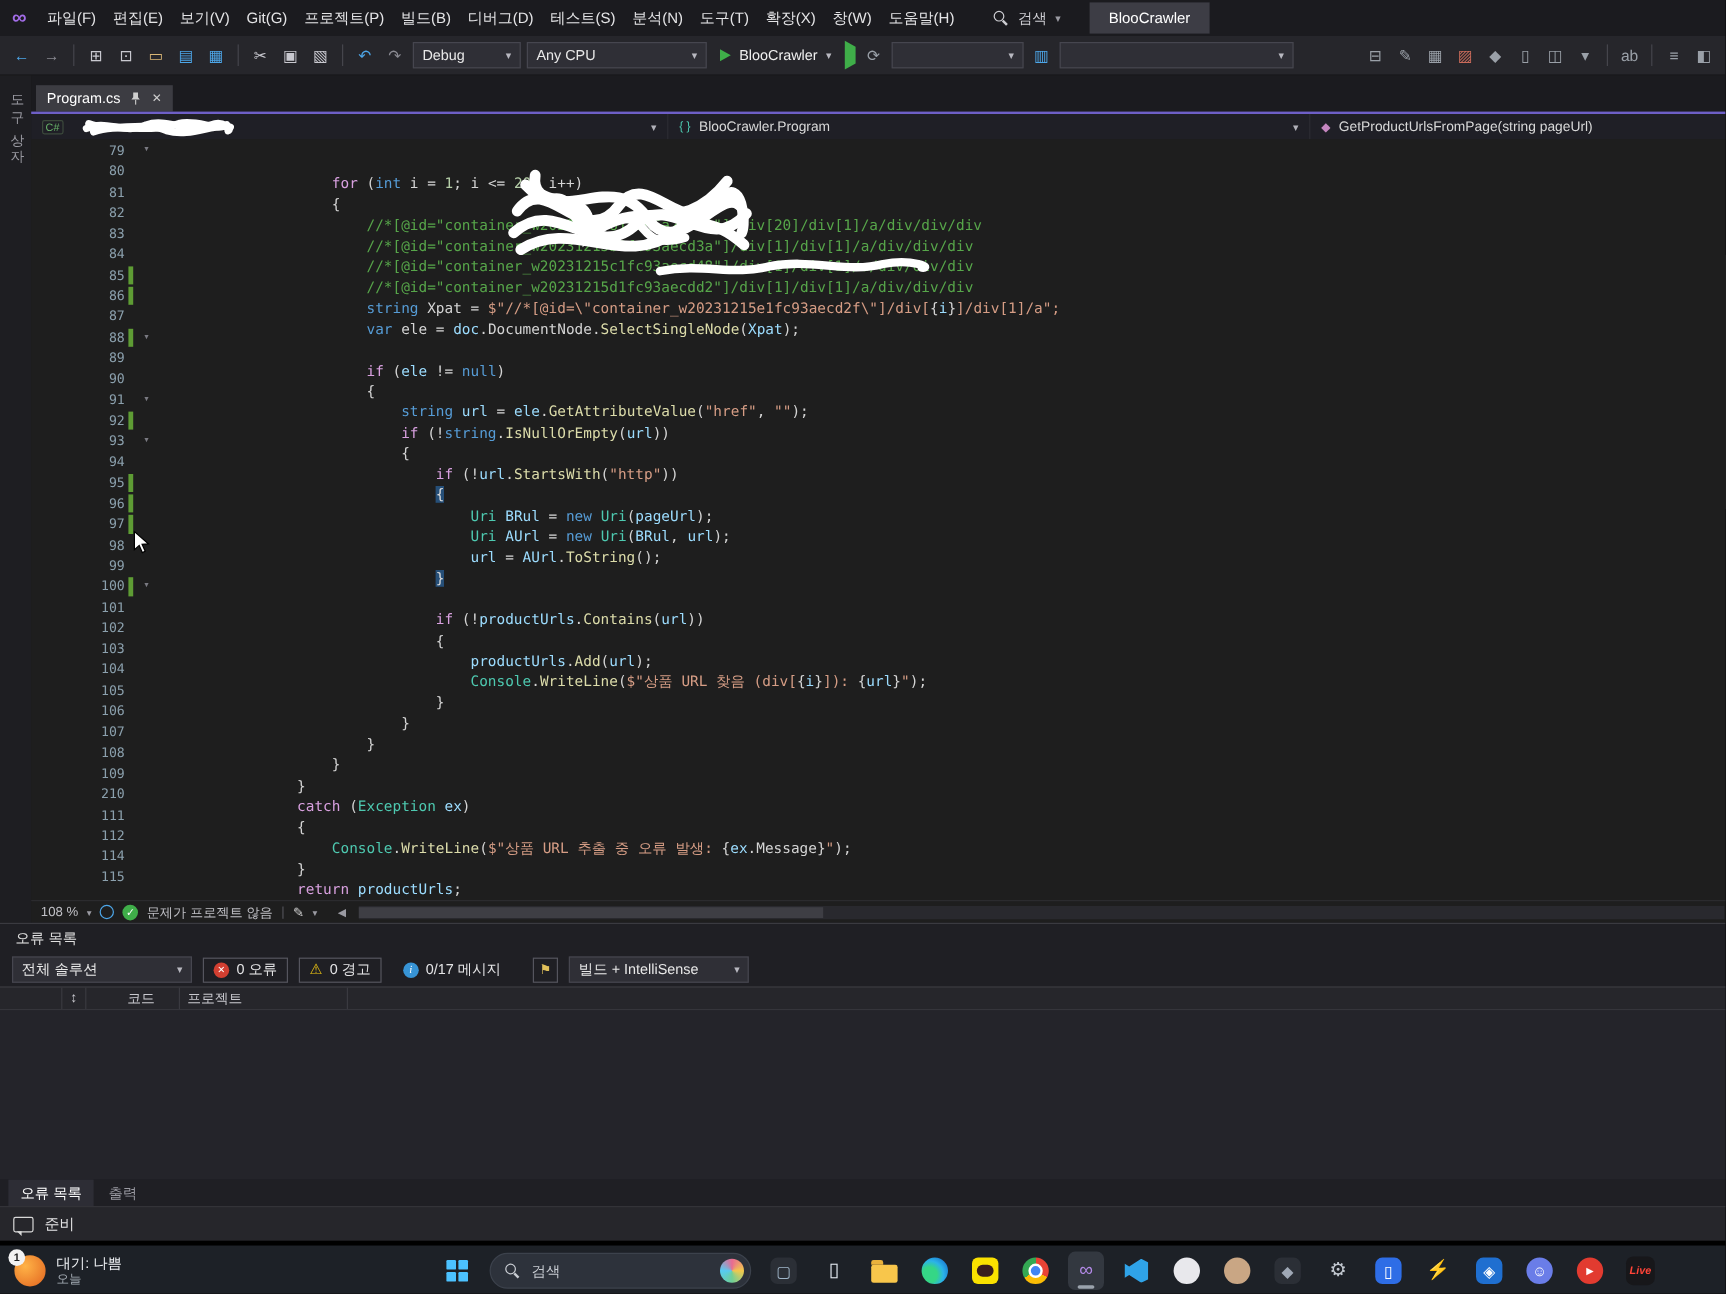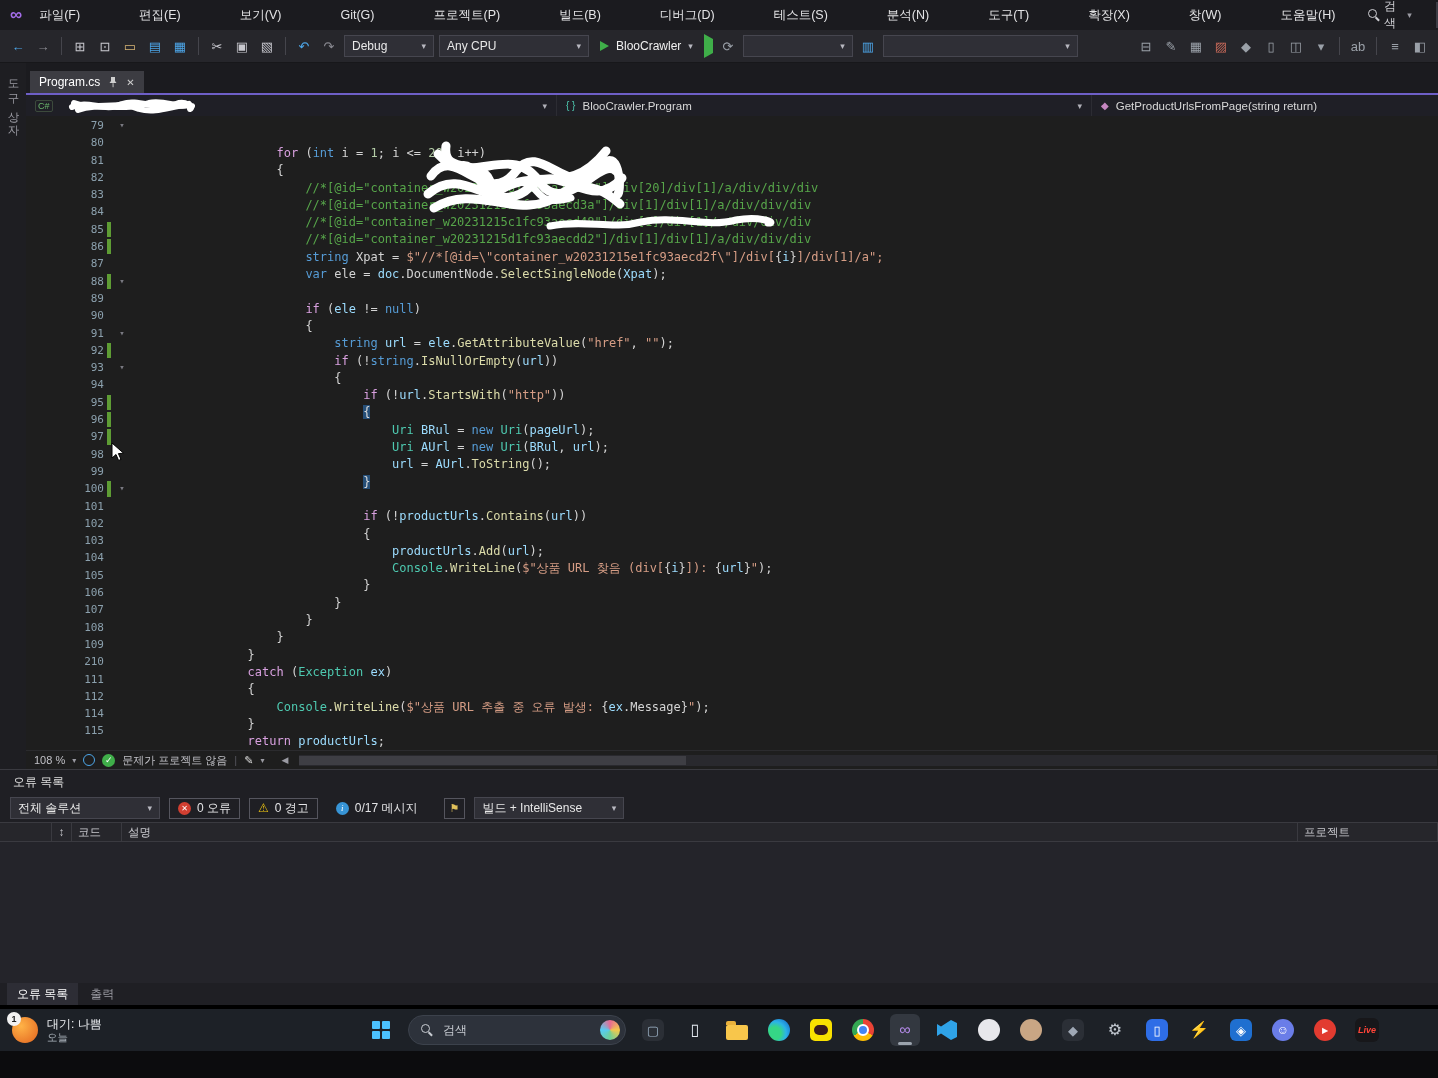--- a/index.html
+++ b/index.html
@@ -127,21 +127,21 @@
   .ic-redmedia{width:22px;height:22px;border-radius:50%;background:#e23b30;display:flex;align-items:center;justify-content:center;color:#fff;font-size:8px;}
   .ic-livebadge{width:24px;height:24px;border-radius:6px;background:#17171a;display:flex;align-items:center;justify-content:center;color:#ff4438;font-size:9px;font-weight:bold;font-style:italic;}
 </style>
 </head>
 <body>
 
 <div id="app">
 
   <div class="titlebar">
     <span class="vs-logo">∞</span>
-    <span style="display:flex;align-items:center;gap:45px;">
+    <span style="display:flex;align-items:center;">
         <span class="menu-item">파일(F)</span>
         <span class="menu-item">편집(E)</span>
         <span class="menu-item">보기(V)</span>
         <span class="menu-item">Git(G)</span>
         <span class="menu-item">프로젝트(P)</span>
         <span class="menu-item">빌드(B)</span>
         <span class="menu-item">디버그(D)</span>
         <span class="menu-item">테스트(S)</span>
         <span class="menu-item">분석(N)</span>
         <span class="menu-item">도구(T)</span>
@@ -242,21 +242,21 @@
           </svg>
           <span class="arr">▾</span>
         </div>
         <div class="nav-sec nav-mid">
           <span class="chip-class">{ }</span>
           <span>BlooCrawler.Program</span>
           <span class="arr">▾</span>
         </div>
         <div class="nav-sec nav-right">
           <span class="chip-method">◆</span>
-          <span>GetProductUrlsFromPage(string return)</span>
+          <span>GetProductUrlsFromPage(string pageUrl)</span>
         </div>
       </div>
 
       <div class="editor">
         <div>
             <div class="ed-row"><span class="ed-margin"></span><span class="ed-num">79</span><span class="ed-chg"></span><span class="ed-fold">▾</span><span class="ed-code"><i class="guide" style="left: 30.8984px;"></i><i class="guide" style="left: 59.7968px;"></i><i class="guide" style="left: 88.6952px;"></i><i class="guide" style="left: 117.594px;"></i><span>                    </span><span class="tk-c">for</span><span class="tk-p"> (</span><span class="tk-k">int</span><span class="tk-p"> i = </span><span class="tk-num">1</span><span class="tk-p">; i &lt;= </span><span class="tk-num">20</span><span class="tk-p">; i++)</span></span></div>
             <div class="ed-row"><span class="ed-margin"></span><span class="ed-num">80</span><span class="ed-chg"></span><span class="ed-fold"></span><span class="ed-code"><i class="guide" style="left: 30.8984px;"></i><i class="guide" style="left: 59.7968px;"></i><i class="guide" style="left: 88.6952px;"></i><i class="guide" style="left: 117.594px;"></i><span>                    </span><span class="tk-p">{</span></span></div>
             <div class="ed-row"><span class="ed-margin"></span><span class="ed-num">81</span><span class="ed-chg"></span><span class="ed-fold"></span><span class="ed-code"><i class="guide" style="left: 30.8984px;"></i><i class="guide" style="left: 59.7968px;"></i><i class="guide" style="left: 88.6952px;"></i><i class="guide" style="left: 117.594px;"></i><i class="guide" style="left: 146.492px;"></i><span>                        </span><span class="tk-cm">//*[@id="container_w2023121561fe66a25252"]/div[20]/div[1]/a/div/div/div</span></span></div>
             <div class="ed-row"><span class="ed-margin"></span><span class="ed-num">82</span><span class="ed-chg"></span><span class="ed-fold"></span><span class="ed-code"><i class="guide" style="left: 30.8984px;"></i><i class="guide" style="left: 59.7968px;"></i><i class="guide" style="left: 88.6952px;"></i><i class="guide" style="left: 117.594px;"></i><i class="guide" style="left: 146.492px;"></i><span>                        </span><span class="tk-cm">//*[@id="container_w20231215b1fc93aecd3a"]/div[1]/div[1]/a/div/div/div</span></span></div>
             <div class="ed-row"><span class="ed-margin"></span><span class="ed-num">83</span><span class="ed-chg"></span><span class="ed-fold"></span><span class="ed-code"><i class="guide" style="left: 30.8984px;"></i><i class="guide" style="left: 59.7968px;"></i><i class="guide" style="left: 88.6952px;"></i><i class="guide" style="left: 117.594px;"></i><i class="guide" style="left: 146.492px;"></i><span>                        </span><span class="tk-cm">//*[@id="container_w20231215c1fc93aecd48"]/div[1]/div[1]/a/div/div/div</span></span></div>
@@ -350,32 +350,35 @@
       </div>
       <div class="combo" style="width:150px;">
         <span>빌드 + IntelliSense</span>
         <span class="arr">▾</span>
       </div>
     </div>
     <div class="el-header">
       <span class="cell" style="width:52px;"></span>
       <span class="cell" style="width:20px;justify-content:center;">↕</span>
       <span style="display:flex;flex:1;align-items:stretch;">
-          <span class="cell" style="width: 50px;">코드</span>
-          <span class="cell" style="flex: 1 1 0%;">설명</span>
+          <span class="cell" style="width: 50px; margin-left: 28px;">코드</span>
           <span class="cell" style="width: 140px;">프로젝트</span>
         </span>
     </div>
     <div class="el-body"></div>
     <div class="el-tabs">
         <span class="el-tab active">오류 목록</span>
         <span class="el-tab">출력</span>
       </div>
   </div>
 
+  <div class="statusbar">
+    <span class="bubble"></span>
+    <span>준비</span>
+  </div>
 
   <div class="gap-strip"></div>
 
   <div class="taskbar">
     <div class="tb-weather">
       <span class="weather-ic">
         <span class="wbadge">1</span>
       </span>
       <span>
         <div class="wtxt1">대기: 나쁨</div>

